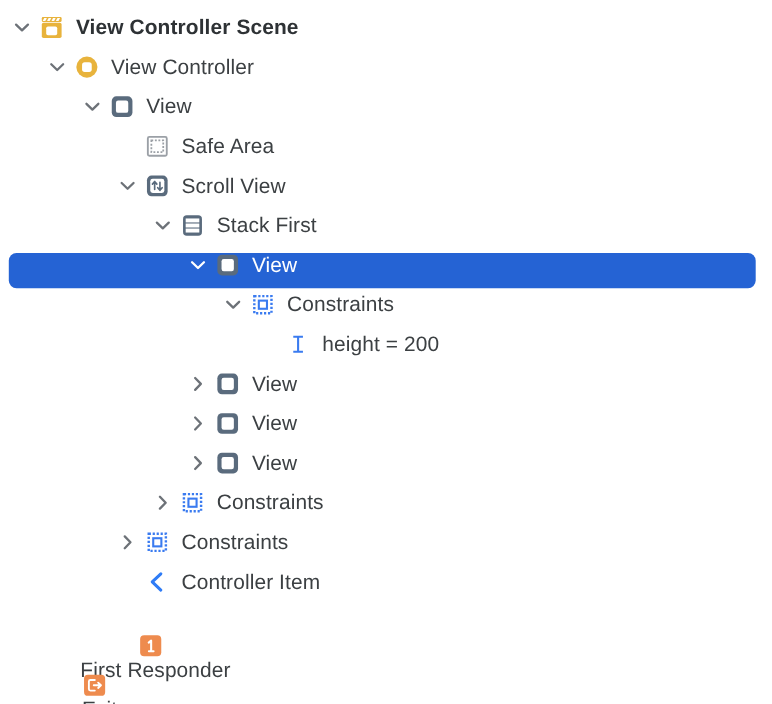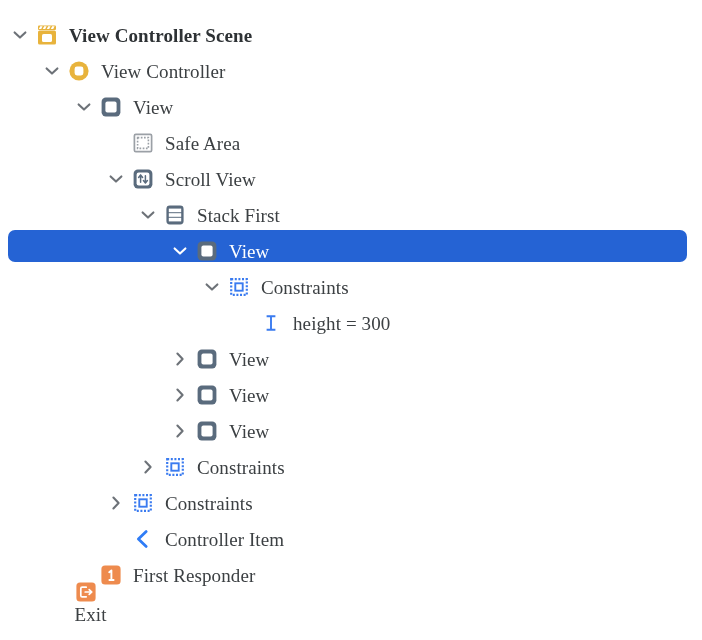--- a/index.html
+++ b/index.html
@@ -16,23 +16,22 @@
     height: 640px;
     background: #ffffff;
     overflow: hidden;
   }
   .row {
     position: absolute;
     left: 0;
     width: 702px;
     height: 36px;
     display: flex;
-    align-items: flex-end;
+    align-items: flex-start;
     white-space: nowrap;
-    font-family: Liberation Serif, serif;
   }
   .row .selbg {
     position: absolute;
     left: 8px;
     right: 15px;
     top: 2px;
     bottom: 2px;
     background: #2563d4;
     border-radius: 7px;
     display: none;
@@ -219,21 +218,21 @@
     <div class="row" style="top: 300px;">
       <div class="inner" style="margin-left: 233px;">
         <span class="twisty none">
           <svg viewBox="0 0 22 22"></svg>
         </span>
         <span class="ico">
           <svg viewBox="0 0 26 26">
             <path d="M8.6 6.2 L17.4 6.2 M13 6.2 L13 19.8 M8.6 19.8 L17.4 19.8" stroke="#3a7bf0" stroke-width="1.9" fill="none" stroke-linecap="butt"></path>
           </svg>
         </span>
-        <span class="label">height = 300</span>
+        <span class="label">height = 200</span>
       </div>
     </div>
     <div class="row" style="top: 336px;">
       <div class="inner" style="margin-left: 169px;">
         <span class="twisty">
           <svg viewBox="0 0 22 22">
             <path class="ch" d="M8.4 5.6 L13.6 11 L8.4 16.4"></path>
           </svg>
         </span>
         <span class="ico">
@@ -316,21 +315,21 @@
         </span>
         <span class="ico">
           <svg viewBox="0 0 26 26">
             <path d="M16.2 5.6 L8.4 13 L16.2 20.4" stroke="#2f7cf6" stroke-width="2.8" fill="none" stroke-linecap="round" stroke-linejoin="round"></path>
           </svg>
         </span>
         <span class="label">Controller Item</span>
       </div>
     </div>
     <div class="row" style="top: 552px;">
-      <div class="inner" style="margin-left: 73px;">
+      <div class="inner" style="margin-left: 73px; flex-direction: column;">
         <span class="twisty none">
           <svg viewBox="0 0 22 22"></svg>
         </span>
         <span class="ico">
           <svg viewBox="0 0 26 26">
             <rect x="3.4" y="3.4" width="19.2" height="19.2" rx="3.6" fill="#ee8b4e"></rect>
             <path d="M11.2 10.2 L13.4 8.4 L13.4 18.0 M11.4 18.0 L15.6 18.0" stroke="#fff" stroke-width="1.9" fill="none" stroke-linecap="round" stroke-linejoin="round"></path>
           </svg>
         </span>
         <span class="label">First Responder</span>

